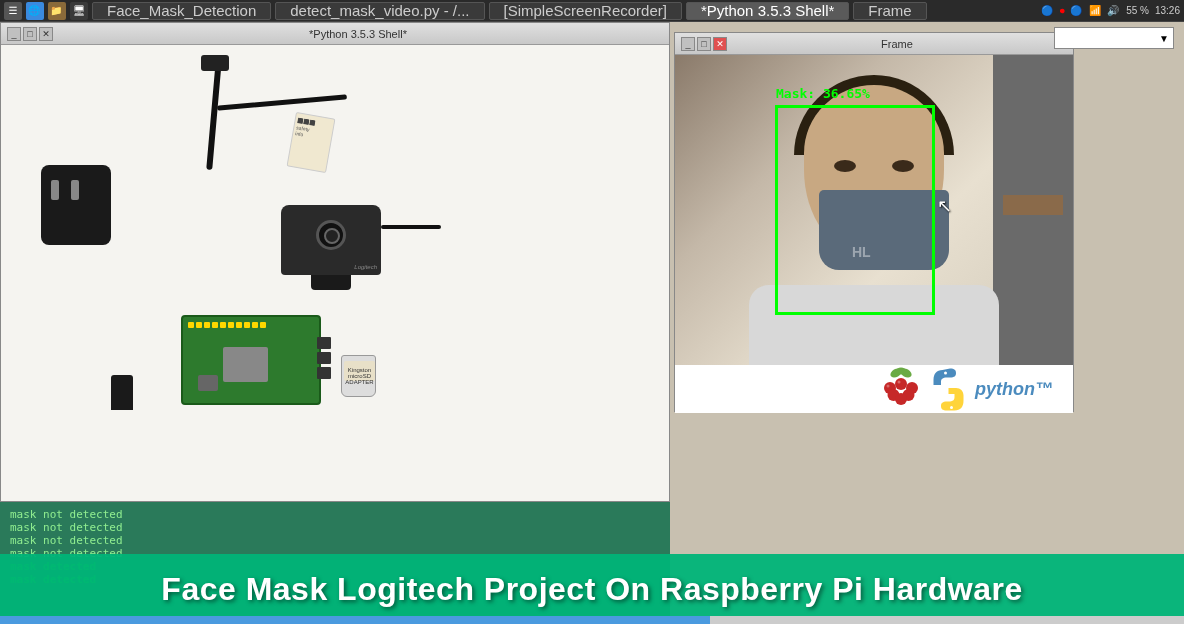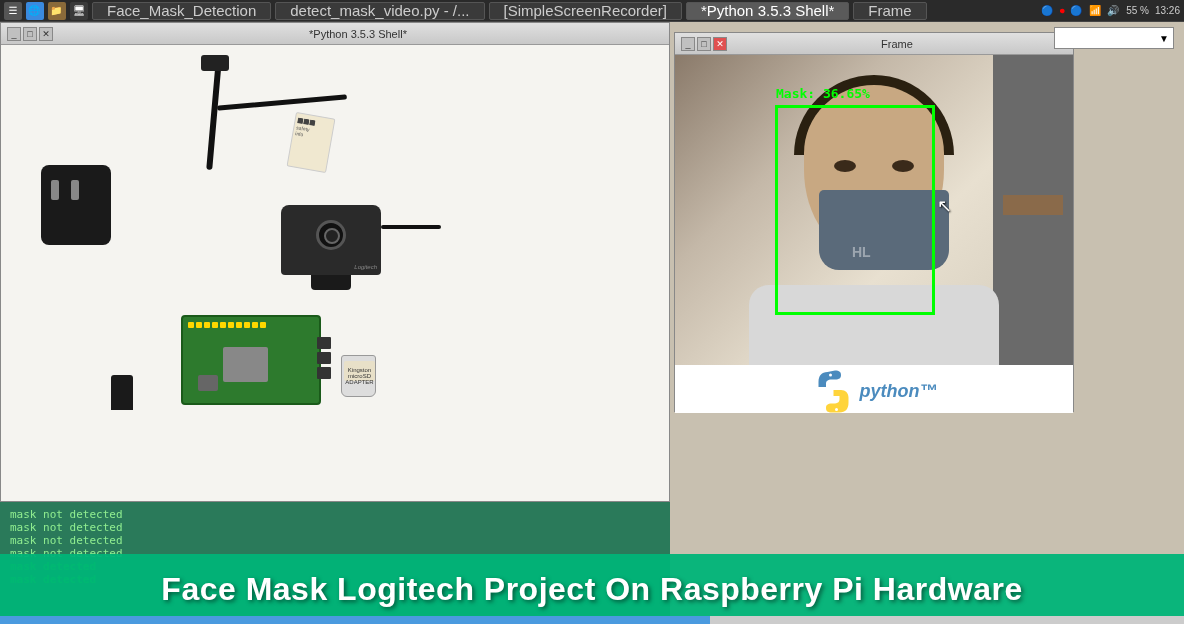--- a/index.html
+++ b/index.html
@@ -255,23 +255,22 @@
       text-shadow: 1px 1px 2px #000;
     }
 
     
     .logo-area {
       width: 100%;
       height: 48px;
       background: #fff;
       display: flex;
       align-items: center;
-      justify-content: space-between;
+      justify-content: flex-end;
       padding: 4px 20px;
-      flex-direction: column;
     }
 
     
     .rpi-logo {
       width: 50px;
       height: 45px;
     }
     .python-logo-area {
       display: flex;
       align-items: center;

